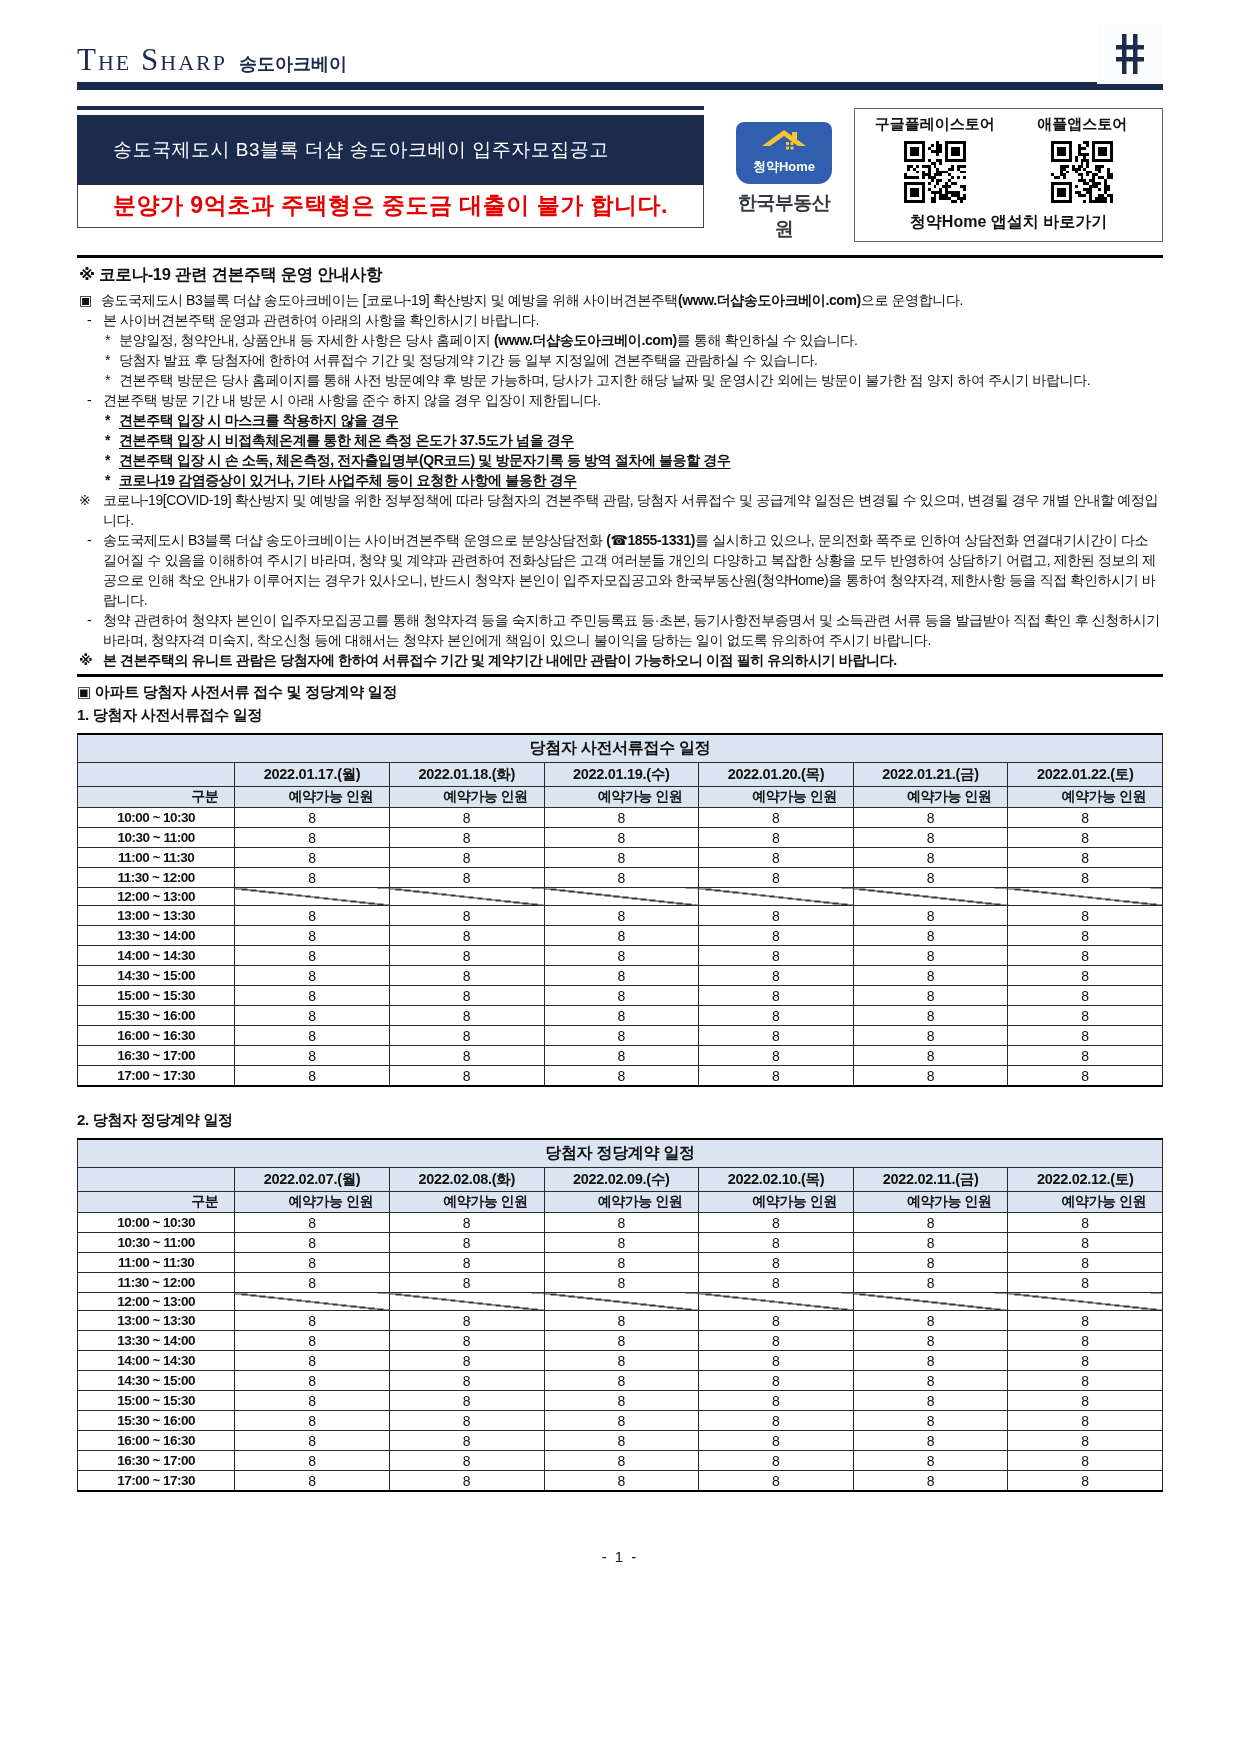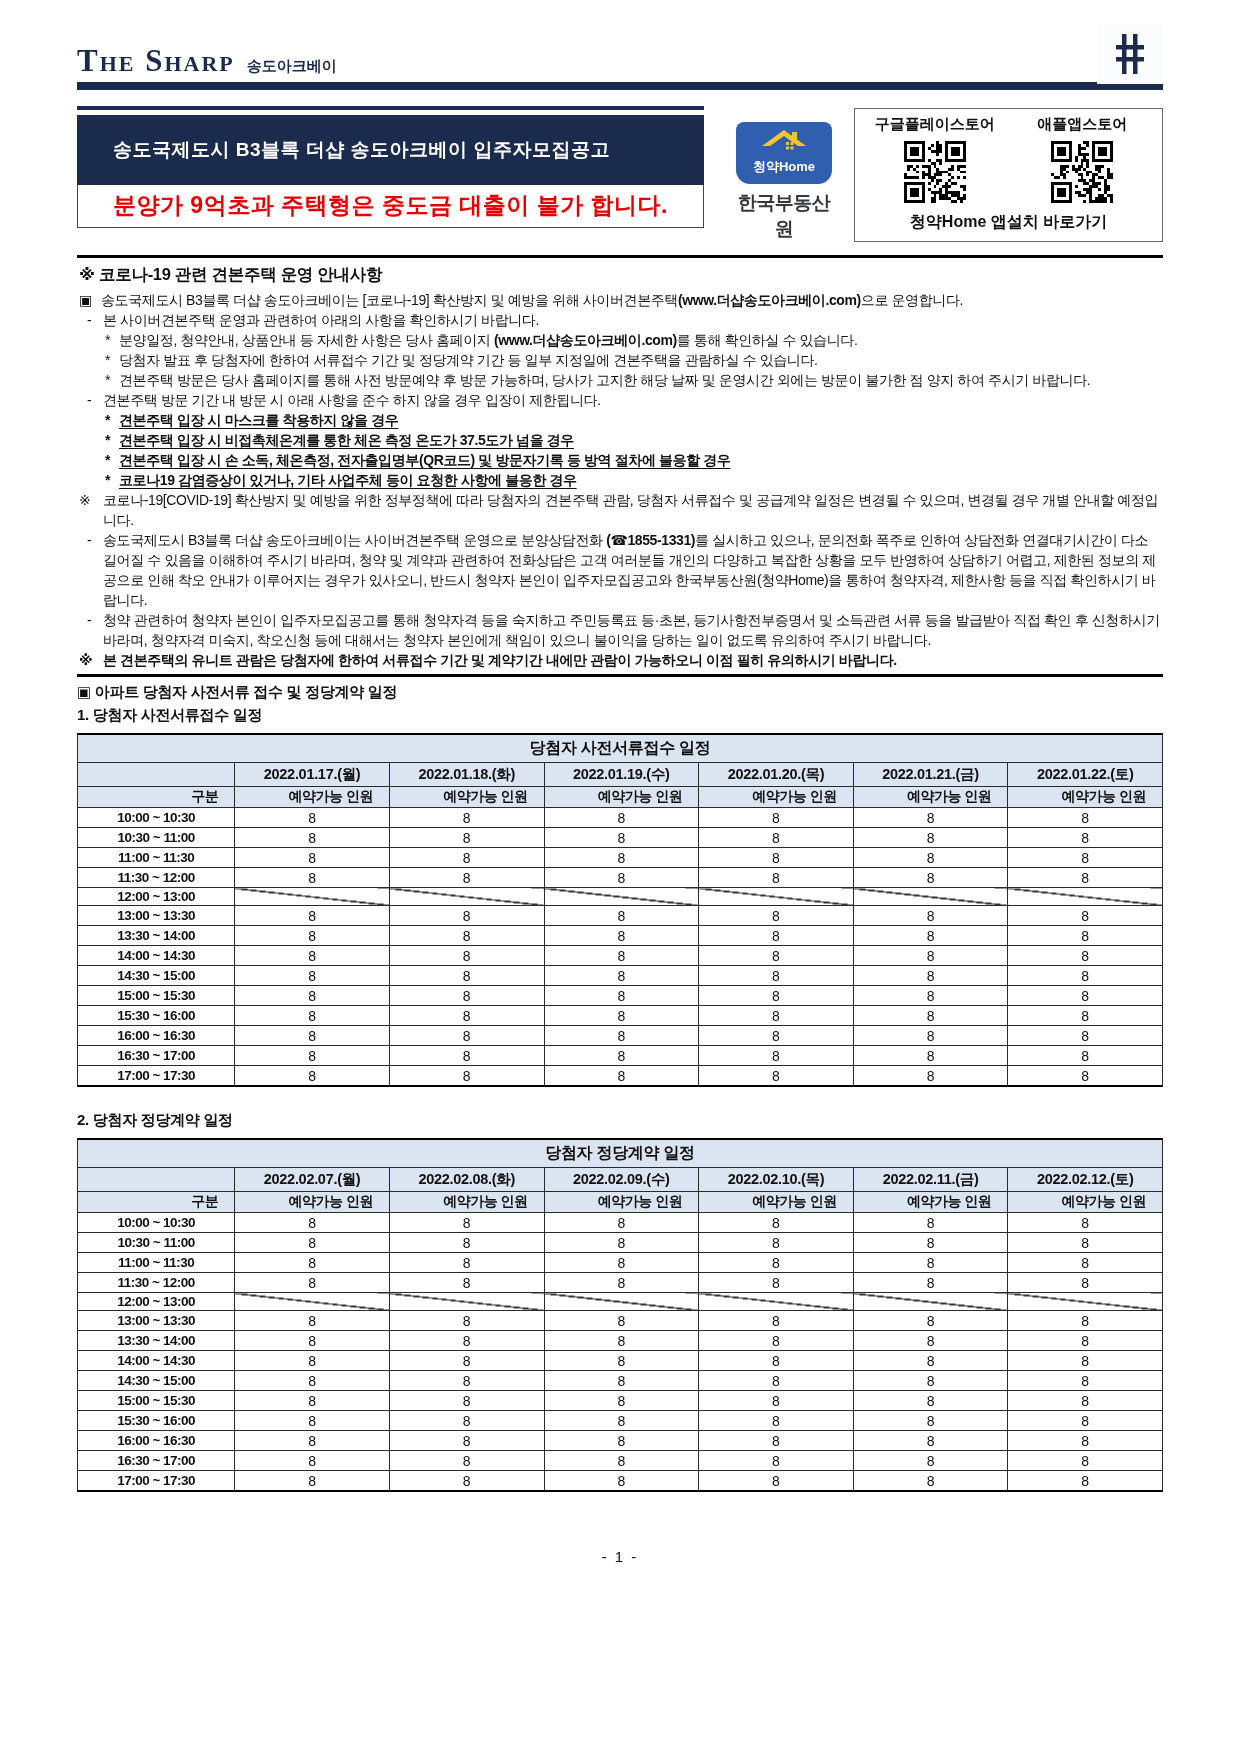--- a/index.html
+++ b/index.html
@@ -15,33 +15,33 @@
     font-family:"Liberation Sans","DejaVu Sans",sans-serif;
     color:#111;
   }
   .page{padding:24px 77px 0 77px;}
 
   
   .top-header{display:flex;justify-content:space-between;align-items:flex-end;height:52px;}
   .brand{display:flex;align-items:baseline;}
   .brand-sharp{
     font-family:"Liberation Serif","DejaVu Serif",serif;
-    font-variant:small-caps;font-size:31px;font-weight:700;
+    font-variant:small-caps;font-size:31px;font-weight:400;
     letter-spacing:2px;color:var(--navy);line-height:1;
   }
-  .brand-sub{font-size:15px;font-weight:bold;color:var(--navy);margin-left:12px;}
+  .brand-sub{font-size:18px;font-weight:bold;color:var(--navy);margin-left:12px;}
   .hash-logo{width:66px;height:60px;background:#fbfcfe;display:flex;align-items:center;justify-content:center;margin-bottom:-8px;}
   .navy-rule{height:8px;background:var(--navy);margin-top:6px;}
 
   
   .banner-row{display:flex;margin-top:16px;align-items:stretch;}
   .banner-left{width:627px;}
   .banner-topline{height:4px;background:var(--navy);margin-bottom:5px;}
   .banner-title{
-    background:var(--navy);color:#fff;font-weight:bold;font-size:19px;
+    background:var(--navy);color:#fff;font-weight:normal;font-size:19px;
     height:70px;display:flex;align-items:center;padding-left:36px;
     letter-spacing:.5px;
   }
   .banner-warning{
     border:1px solid #444;border-top:none;
     color:var(--red);font-weight:bold;font-size:23px;
     text-align:center;padding:5px 0 6px 0;letter-spacing:.5px;
   }
   .cheongyak{width:96px;margin-left:32px;margin-top:16px;text-align:center;}
   .cy-top{

